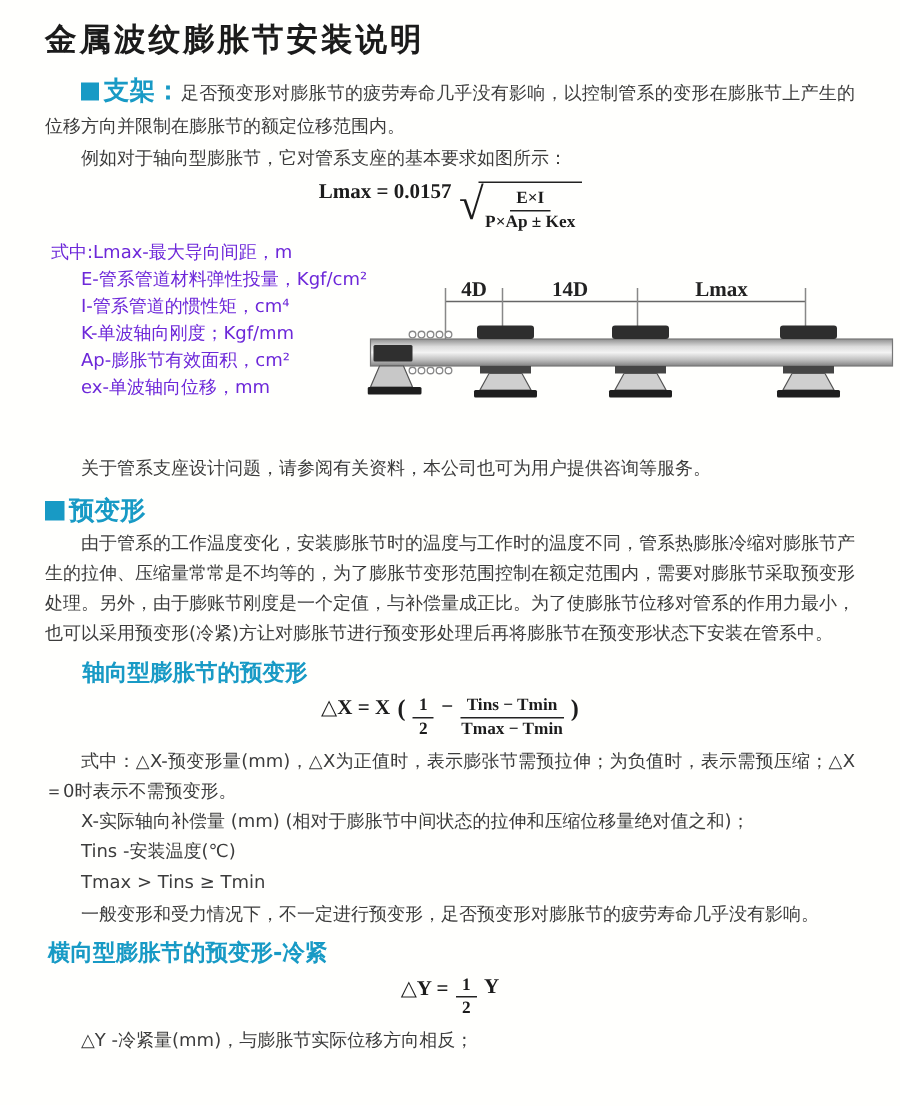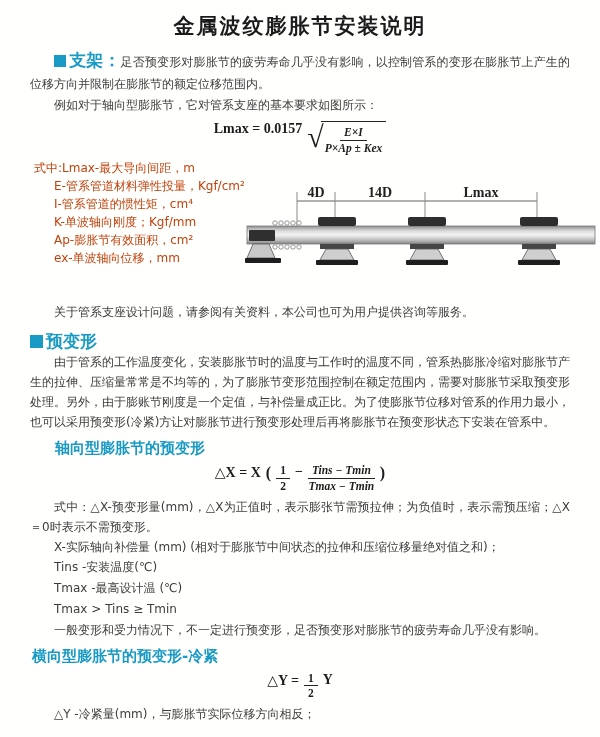--- a/index.html
+++ b/index.html
@@ -4,21 +4,21 @@
 <style>
   * { margin:0; padding:0; box-sizing:border-box; }
   html,body { background:#ffffff; }
   body { font-family:"DejaVu Sans","Liberation Sans",sans-serif; }
   .page {
     position:relative; width:600px; height:737px; background:#fffffd;
     overflow:hidden; margin:0 auto;
   }
   .content { padding:12px 30px 0 30px; }
   .doc-title {
-    text-align:center; font-size:21px; font-weight:bold; color:#1b1b1b;
+    font-size:21px; font-weight:bold; color:#1b1b1b;
     letter-spacing:2px; line-height:28px; margin-bottom:10px;
   }
   .para { font-size:12px; line-height:20px; color:#3c3c3c; text-align:justify; }
   .ind { text-indent:2em; }
   .lead-line { line-height:22px; }
   .sec-bullet {
     display:inline-block; width:13px; height:13px; background:#189ac5;
     margin-right:3px; vertical-align:-1px;
   }
   .sec-bullet.small { width:12px; height:12px; }
@@ -29,29 +29,29 @@
 
   
   .formula-row {
     display:flex; justify-content:center; align-items:flex-start; gap:5px;
     font-family:"Liberation Serif","DejaVu Serif",serif; font-weight:bold;
     color:#1c1c1c; font-size:14px; margin:6px 0 4px;
   }
   .frac { display:inline-flex; flex-direction:column; align-items:center; line-height:1.12; font-size:11.5px; }
   .frac .fnum { padding:0 4px 1px; border-bottom:1px solid #222; white-space:nowrap; }
   .frac .fden { padding-top:1px; white-space:nowrap; }
-  .frac.ital { font-style:italic; }
+  .frac.ital { }
   .sqrt { display:inline-flex; align-items:flex-start; }
   .radical { font-size:30px; line-height:26px; font-weight:400; margin-right:-3px; transform:translateY(3px); }
   .root-box { border-top:1.6px solid #222; padding:2px 4px 0; }
   .paren { font-size:16px; font-weight:bold; }
 
   
   .defs-wrap { position:relative; min-height:144px; }
-  .def-line { font-size:12px; line-height:18px; color:#c2410c; margin-left:2em; white-space:nowrap; }
+  .def-line { font-size:12px; line-height:18px; color:#6d28d9; margin-left:2em; white-space:nowrap; }
   .def-line.flush { margin-left:4px; }
   .note-line { font-size:12px; line-height:19px; color:#3c3c3c; }
 
   .pipe-diagram { position:absolute; left:215px; top:26px; }
   .dim-label { font-family:"Liberation Serif","DejaVu Serif",serif; font-weight:bold; font-size:14px; fill:#222; }
 
   .temp-line { font-size:12px; line-height:21px; color:#3c3c3c; margin-left:2em; white-space:nowrap; }
 </style>
 </head>
 <body>
@@ -174,21 +174,20 @@
         <span class="fden">Tmax − Tmin</span>
       </span>
       <span class="paren">)</span>
     </div>
 
     <p class="para ind">式中：△X-预变形量(mm)，△X为正值时，表示膨张节需预拉伸；为负值时，表示需预压缩；△X＝0时表示不需预变形。</p>
     <p class="para ind">X-实际轴向补偿量 (mm) (相对于膨胀节中间状态的拉伸和压缩位移量绝对值之和)；</p>
 
     <div>
       <div class="temp-line">Tins -安装温度(℃)</div>
-      <div class="temp-line">Tmax -最高设计温 (℃)</div>
       <div class="temp-line">Tmax &gt; Tins ≥ Tmin</div>
     </div>
 
     <p class="para ind">一般变形和受力情况下，不一定进行预变形，足否预变形对膨胀节的疲劳寿命几乎没有影响。</p>
 
     <div class="sub-head flush">横向型膨胀节的预变形-冷紧</div>
 
     <div class="formula-row">
       <span>△Y =</span>
       <span class="frac">

